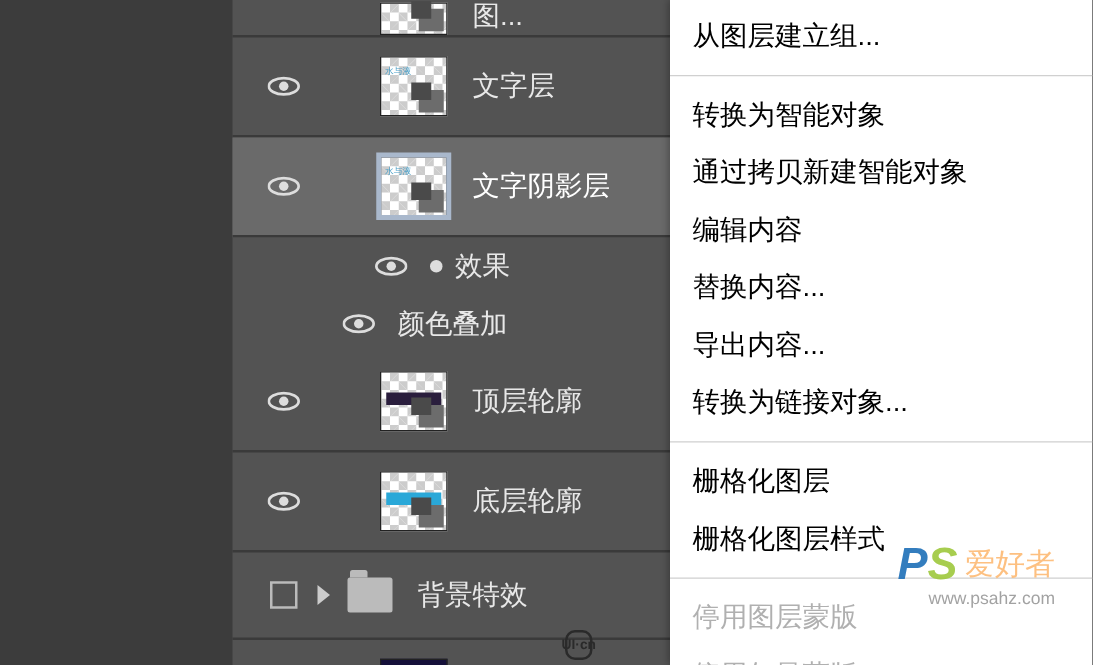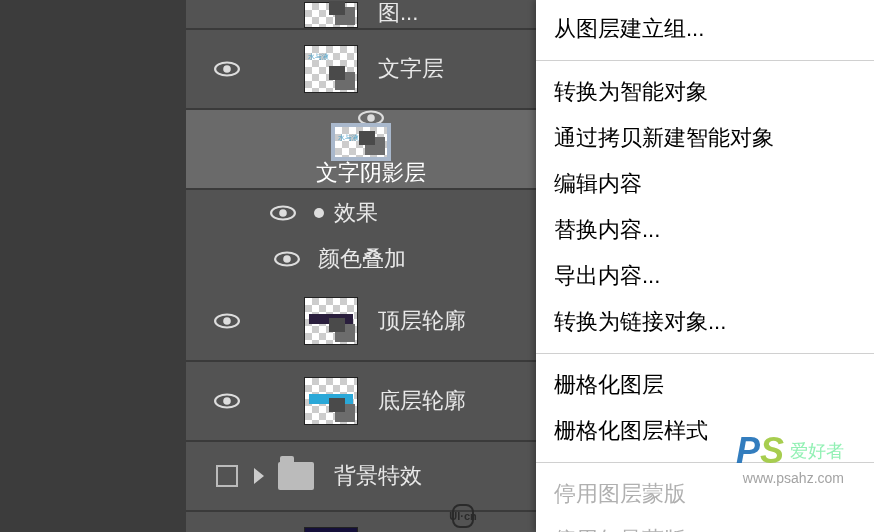--- a/index.html
+++ b/index.html
@@ -23,38 +23,38 @@
   background-size:14px 14px; background-position:0 0,0 7px,7px -7px,-7px 0; }
 .thumb .mark { position:absolute; bottom:2px; right:2px; width:20px; height:18px; background:#6c6c6c; }
 .thumb .mark::before { content:''; position:absolute; top:-6px; left:-6px; width:16px; height:14px; background:#4a4a4a; }
 .thumb.selected { outline:4px solid #a9b8cc; outline-offset:-1px; }
 .thumb .tinytext { position:absolute; top:6px; left:3px; font-size:7px; color:#4ba0c8; }
 .thumb .swatch { position:absolute; top:16px; left:4px; width:44px; height:10px; }
 .thumb.solid { background:#15103a; }
 .folder-icon { width:36px; height:28px; background:#bbb; border-radius:2px; margin-right:20px; position:relative; }
 .folder-icon::before { content:''; position:absolute; top:-6px; left:2px; width:14px; height:6px; background:#bbb; border-radius:2px 2px 0 0; }
 .label { color:#e8e8e8; font-size:22px; }
-.row.selected { background:#6a6a6a;flex-direction:column; }
+.row.selected { background:#6a6a6a; }
 .row.selected .label { color:#fff; }
-.subrow { display:flex; align-items:center; height:46px; padding-left:84px; }
+.subrow { display:flex; align-items:center; height:46px; padding-left:114px; }
 .subrow .eye { margin-right:18px; }
 .subrow .label { font-size:22px; color:#e8e8e8; }
 .subrow.deeper { padding-left:88px; }
 .fx-dot { width:10px; height:10px; border-radius:50%; background:#ddd; margin-right:10px; }
 
 .context-menu { position:absolute; left:536px; top:0; width:338px; height:532px; background:#fff; box-shadow:-2px 0 6px rgba(0,0,0,.3); padding:6px 0; }
 .menu-item { padding:8px 18px; font-size:22px; color:#000; cursor:default; }
 .menu-item.disabled { color:#b0b0b0; }
 .menu-sep { height:1px; background:#d0d0d0; margin:8px 0; }
 
 .watermark { position:absolute; right:30px; top:430px; display:flex; align-items:center; opacity:.9; }
 .watermark .ps { font-size:36px; font-weight:bold; font-style:italic; }
 .watermark .ps .p { color:#1d6fb8; }
 .watermark .ps .s { color:#9ec83c; }
-.watermark .txt { font-size:18px; color:#86efac; margin-left:6px; }
+.watermark .txt { font-size:24px; color:#fdba74; margin-left:6px; }
 .watermark .sub { position:absolute; top:40px; right:0; font-size:14px; color:#999; }
 
 .uicn { position:absolute; left:452px; bottom:4px; width:22px; height:24px; border:2px solid #2a2a2a; border-radius:8px; display:flex; align-items:center; justify-content:center; color:#2a2a2a; font-size:11px; font-weight:bold; }
 </style>
 </head>
 <body>
 
 <div class="panel">
   <div class="left-strip"></div>
 

